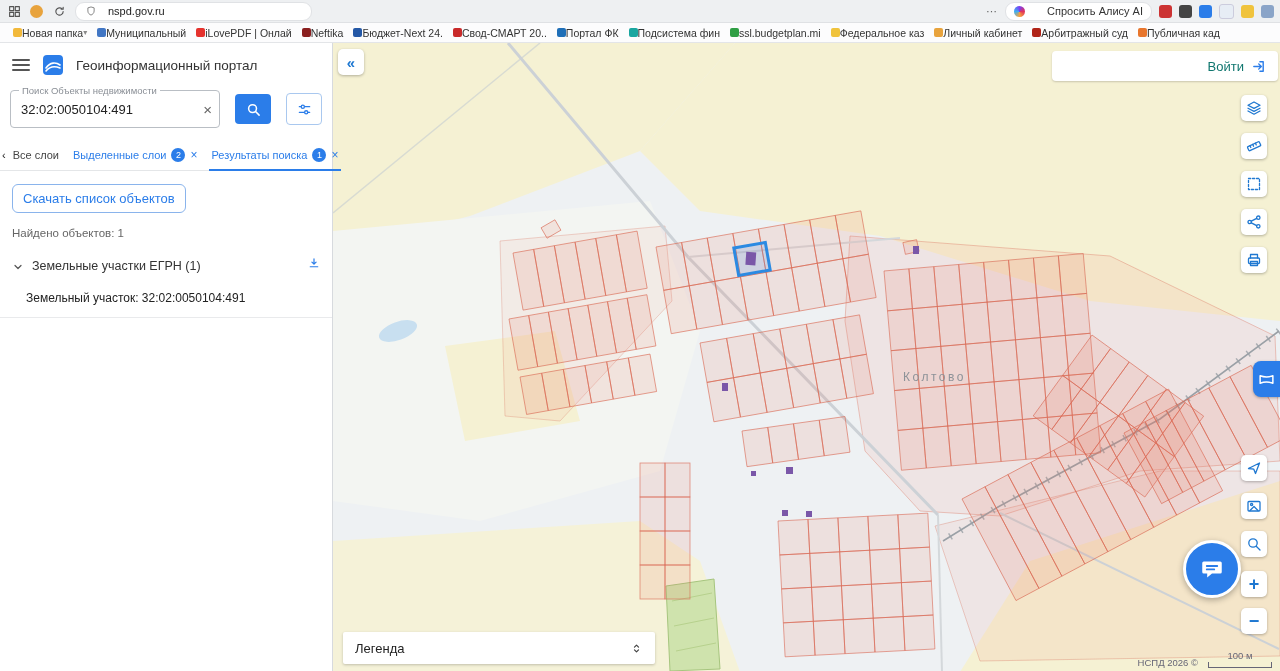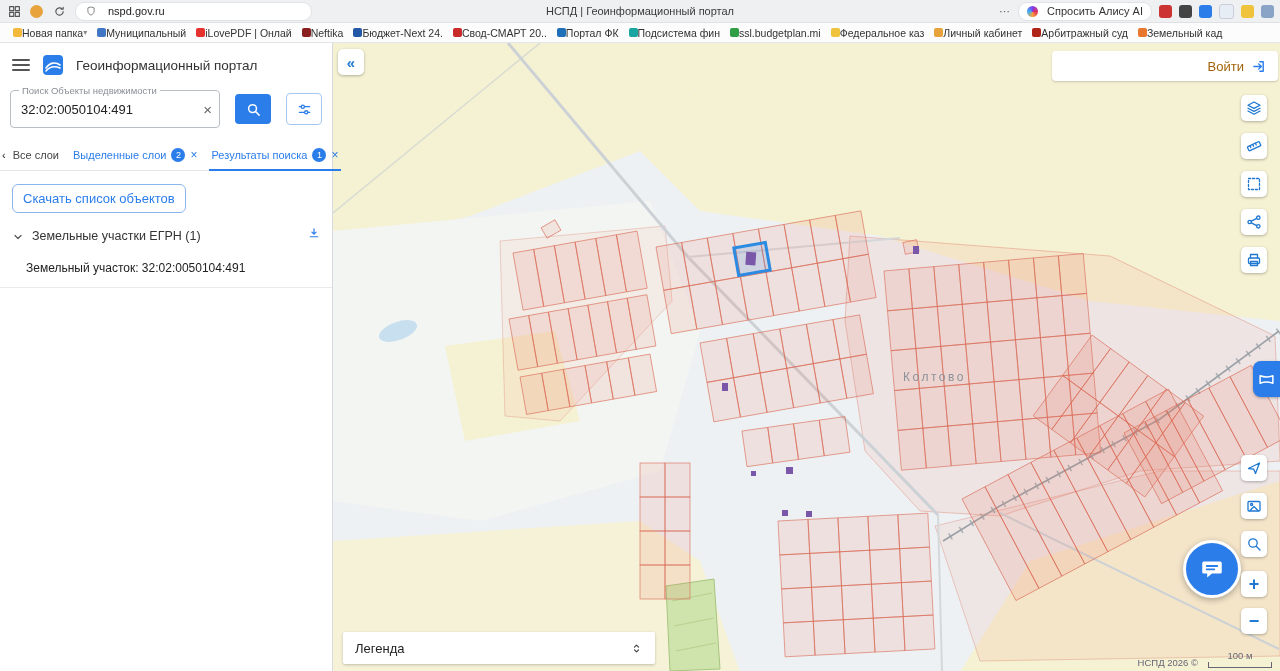--- a/index.html
+++ b/index.html
@@ -12,21 +12,21 @@
   .tb-ic{width:16px;height:16px;display:grid;place-items:center;color:#555;flex:none}
   .tb-ic svg{width:13px;height:13px;fill:none;stroke:currentColor;stroke-width:1.4;stroke-linecap:round;stroke-linejoin:round}
   .avatar-dot{width:13px;height:13px;border-radius:50%;background:#e8a33d}
   .urlpill{height:17px;background:#fff;border:1px solid #e0e2e5;border-radius:9px;display:flex;
            align-items:center;gap:12px;padding:0 10px;min-width:215px;color:#222}
   .urlpill svg{width:10px;height:10px;fill:none;stroke:#777;stroke-width:1.4}
   .pagetitle{position:absolute;left:300px;right:300px;text-align:center;pointer-events:none;color:#3a3a3a}
   .tb-right{margin-left:auto;display:flex;align-items:center;gap:7px}
   .more-glyph{color:#666;letter-spacing:1px}
   .alice{height:17px;border:1px solid #e0e2e5;background:#fff;border-radius:9px;display:flex;
-         align-items:center;gap:9px;padding:0 8px;white-space:nowrap}
+         align-items:center;gap:22px;padding:0 8px;white-space:nowrap}
   .alice-ic{width:11px;height:11px;border-radius:50%;
             background:conic-gradient(#7b3ff2,#e0315b,#f7a23b,#3fb0f2,#7b3ff2);flex:none}
   .sq{width:13px;height:13px;border-radius:3px;flex:none}
 
   .bmbar{height:19px;background:#fcfcfd;border-bottom:1px solid #e3e5e8;display:flex;
          align-items:center;padding:0 8px;font-size:10.5px;color:#333;gap:1px;overflow:hidden}
   .bm{display:flex;align-items:center;padding:0 5px;height:100%;white-space:nowrap;cursor:pointer}
   .bm-dot{width:9px;height:9px;border-radius:2px;flex:none}
   .bm-caret{color:#888;font-size:8px}
 
@@ -80,21 +80,21 @@
   .basemap{position:absolute;inset:0;cursor:grab}
   .ov{position:absolute}
   .mtb{width:26px;height:26px;background:#fff;border-radius:5px;box-shadow:0 1px 3px rgba(0,0,0,.28);
        display:grid;place-items:center;color:#1f78d1;cursor:pointer}
   .mtb svg{width:16px;height:16px;fill:none;stroke:currentColor;stroke-width:1.3;
            stroke-linecap:round;stroke-linejoin:round}
   .tools{display:flex;flex-direction:column;gap:12px}
   .collapse-btn{left:5px;top:6px;color:#1f78d1;font-size:15px;font-weight:bold}
   .login{top:8px;right:2px;width:202px;height:30px;background:#fff;border-radius:4px;
          box-shadow:0 1px 2px rgba(0,0,0,.18);display:flex;align-items:center;justify-content:flex-end;
-         padding:0 12px;gap:7px;color:#a16207;font-size:13px;cursor:pointer}
+         padding:0 12px;gap:7px;color:#0f766e;font-size:13px;cursor:pointer}
   .login svg{width:15px;height:15px;fill:none;stroke:#2b7de9;stroke-width:1.5;stroke-linecap:round;stroke-linejoin:round}
   .pano{right:0;top:318px;width:27px;height:36px;background:#2b7de9;border-radius:8px 0 0 8px;
         display:grid;place-items:center;box-shadow:0 1px 3px rgba(0,0,0,.3);cursor:pointer}
   .pano svg{width:17px;height:17px;fill:none;stroke:#fff;stroke-width:1.4;stroke-linecap:round;stroke-linejoin:round}
   .chatbtn{right:39px;top:497px;width:52px;height:52px;border-radius:50%;background:#2b7de9;
            border:3px solid #fff;box-shadow:0 2px 6px rgba(0,0,0,.3);display:grid;place-items:center;cursor:pointer}
   .chatbtn svg{width:24px;height:24px}
   .zbtn{right:13px;font-size:18px;color:#1f78d1;font-weight:bold}
   .legend{left:10px;bottom:8px;width:288px;height:32px;background:#fff;border-radius:2px;
           box-shadow:0 1px 3px rgba(0,0,0,.22);display:flex;align-items:center;padding:0 12px;
@@ -123,21 +123,20 @@
     <svg viewBox="0 0 16 16">
         <path d="M12.5 8a4.5 4.5 0 1 1-1.3-3.2M12.5 2.8v2.4h-2.4"></path>
       </svg>
   </span>
   <div class="urlpill">
     <svg viewBox="0 0 16 16">
         <path d="M8 1.5 13 3v5c0 3.5-2.5 5.5-5 6.5C5.5 13.5 3 11.5 3 8V3Z"></path>
       </svg>
     <span>nspd.gov.ru</span>
   </div>
-  <div class="pagetitle">НСПД | Геоинформационный портал</div>
   <div class="tb-right">
     <span class="more-glyph">⋯</span>
     <div class="alice">
       <span class="alice-ic"></span>
       <span>Спросить Алису AI</span>
     </div>
     <span class="sq" style="background:#c33"></span>
     <span class="sq" style="background:#444"></span>
     <span class="sq" style="background:#2b7de9"></span>
     <span class="sq" style="background:#e7edf5;border:1px solid #ccd"></span>
@@ -192,21 +191,21 @@
       <div class="bm">
         <span class="bm-dot" style="background: rgb(232, 163, 61);"></span>
         <span>Личный кабинет</span>
       </div>
       <div class="bm">
         <span class="bm-dot" style="background: rgb(176, 36, 24);"></span>
         <span>Арбитражный суд</span>
       </div>
       <div class="bm">
         <span class="bm-dot" style="background: rgb(232, 118, 45);"></span>
-        <span>Земельный кад</span>
+        <span>Публичная кад</span>
       </div>
     </div>
 
 </div>
 
 <div class="app">
 
   <aside class="sidebar">
     <div class="sb-head">
       <span class="burger">
@@ -253,20 +252,21 @@
         <span class="tclose">×</span>
       </div>
       <div class="tab blue active">
         <span>Результаты поиска</span>
         <span class="badge">1</span>
         <span class="tclose">×</span>
       </div>
     </div>
 
     <button class="dl-btn">Скачать список объектов</button>
+    <div class="found">Найдено объектов: 1</div>
 
     <div class="group">
       <svg viewBox="0 0 16 16">
           <path d="M4 6l4 4 4-4"></path>
         </svg>
       <span class="gtitle">Земельные участки ЕГРН (1)</span>
       <span class="gdl">
         <svg viewBox="0 0 16 16">
             <path d="M8 2.5v7M5.2 6.8 8 9.6l2.8-2.8M3 13h10"></path>
           </svg>

